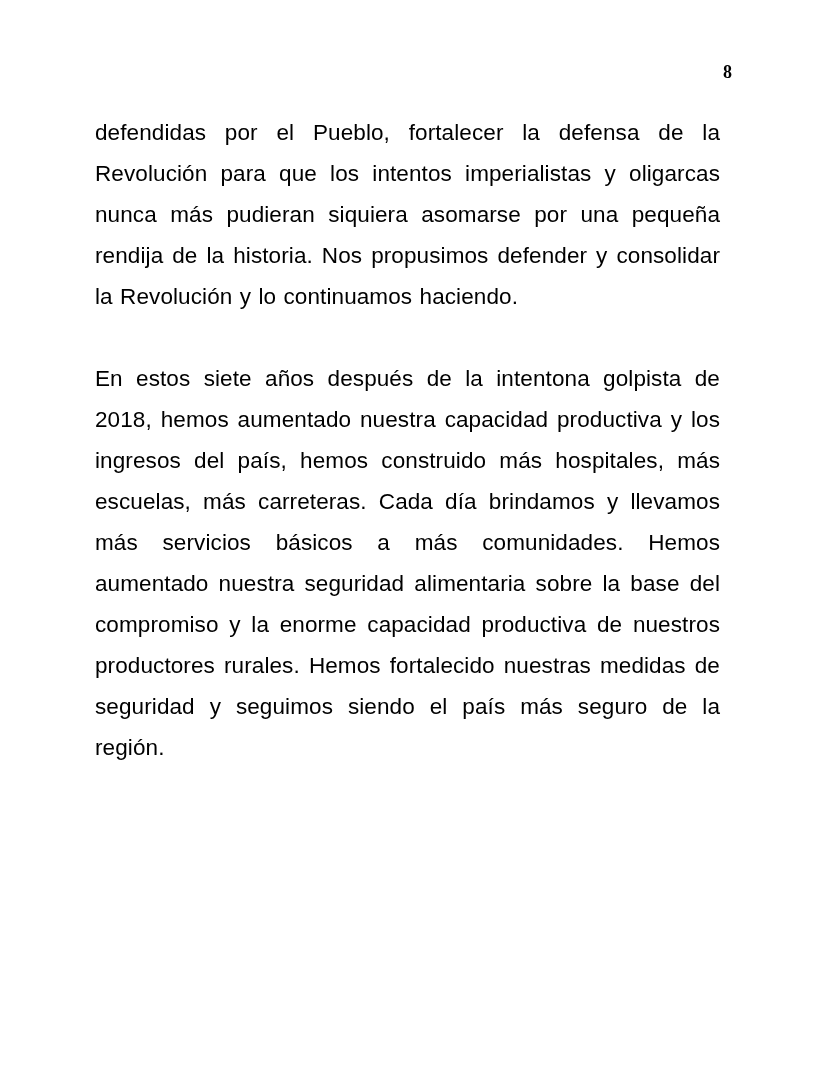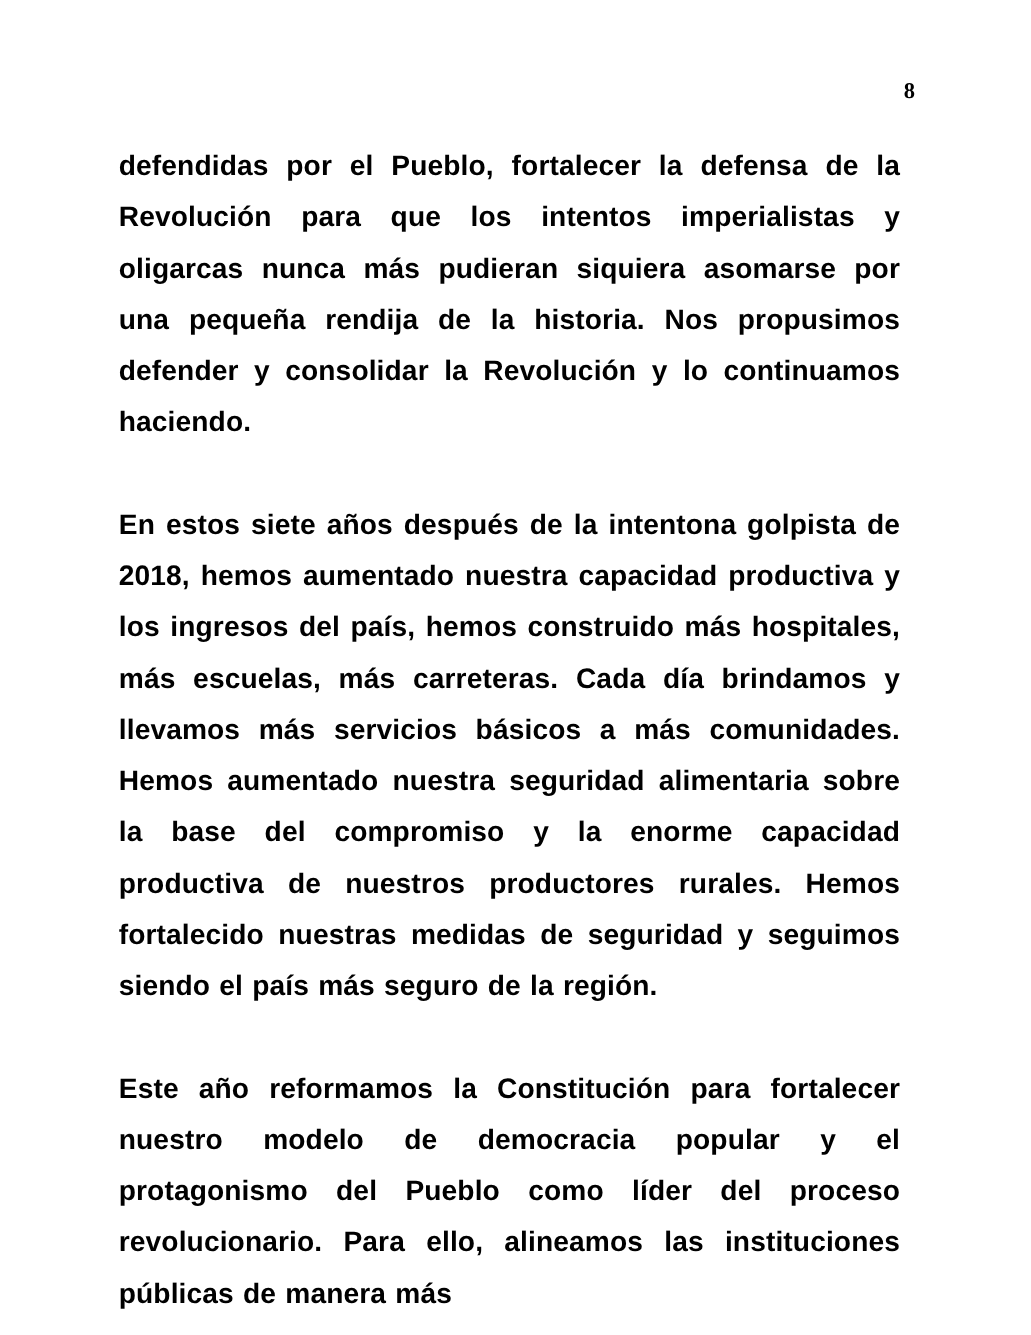--- a/index.html
+++ b/index.html
@@ -27,35 +27,34 @@
   }
   .content {
     position: absolute;
     top: 112px;
     left: 95px;
     width: 636px;
   }
   .content p {
     margin: 0 11px 41px 0;
     font-size: 22.5px;
-    font-weight: 700;
+    font-weight: 400;
     line-height: 41px;
     text-align: justify;
     text-justify: inter-word;
     letter-spacing: 0.1px;
     word-spacing: 1px;
     color: #000000;
   }
   .content p:last-child {
     margin-bottom: 0;
   }
 </style>
 </head>
 <body>
 
 <div class="page">
   <div class="page-number">8</div>
   <div class="content">
     <p>defendidas por el Pueblo, fortalecer la defensa de la Revolución para que los intentos imperialistas y oligarcas nunca más pudieran siquiera asomarse por una pequeña rendija de la historia. Nos propusimos defender y consolidar la Revolución y lo continuamos haciendo.</p>
     <p>En estos siete años después de la intentona golpista de 2018, hemos aumentado nuestra capacidad productiva y los ingresos del país, hemos construido más hospitales, más escuelas, más carreteras. Cada día brindamos y llevamos más servicios básicos a más comunidades. Hemos aumentado nuestra seguridad alimentaria sobre la base del compromiso y la enorme capacidad productiva de nuestros productores rurales. Hemos fortalecido nuestras medidas de seguridad y seguimos siendo el país más seguro de la región.</p>
-    <p>Este año reformamos la Constitución para fortalecer nuestro modelo de democracia popular y el protagonismo del Pueblo como líder del proceso revolucionario. Para ello, alineamos las instituciones públicas de manera más</p>
   </div>
 </div>
 
 </body></html>

